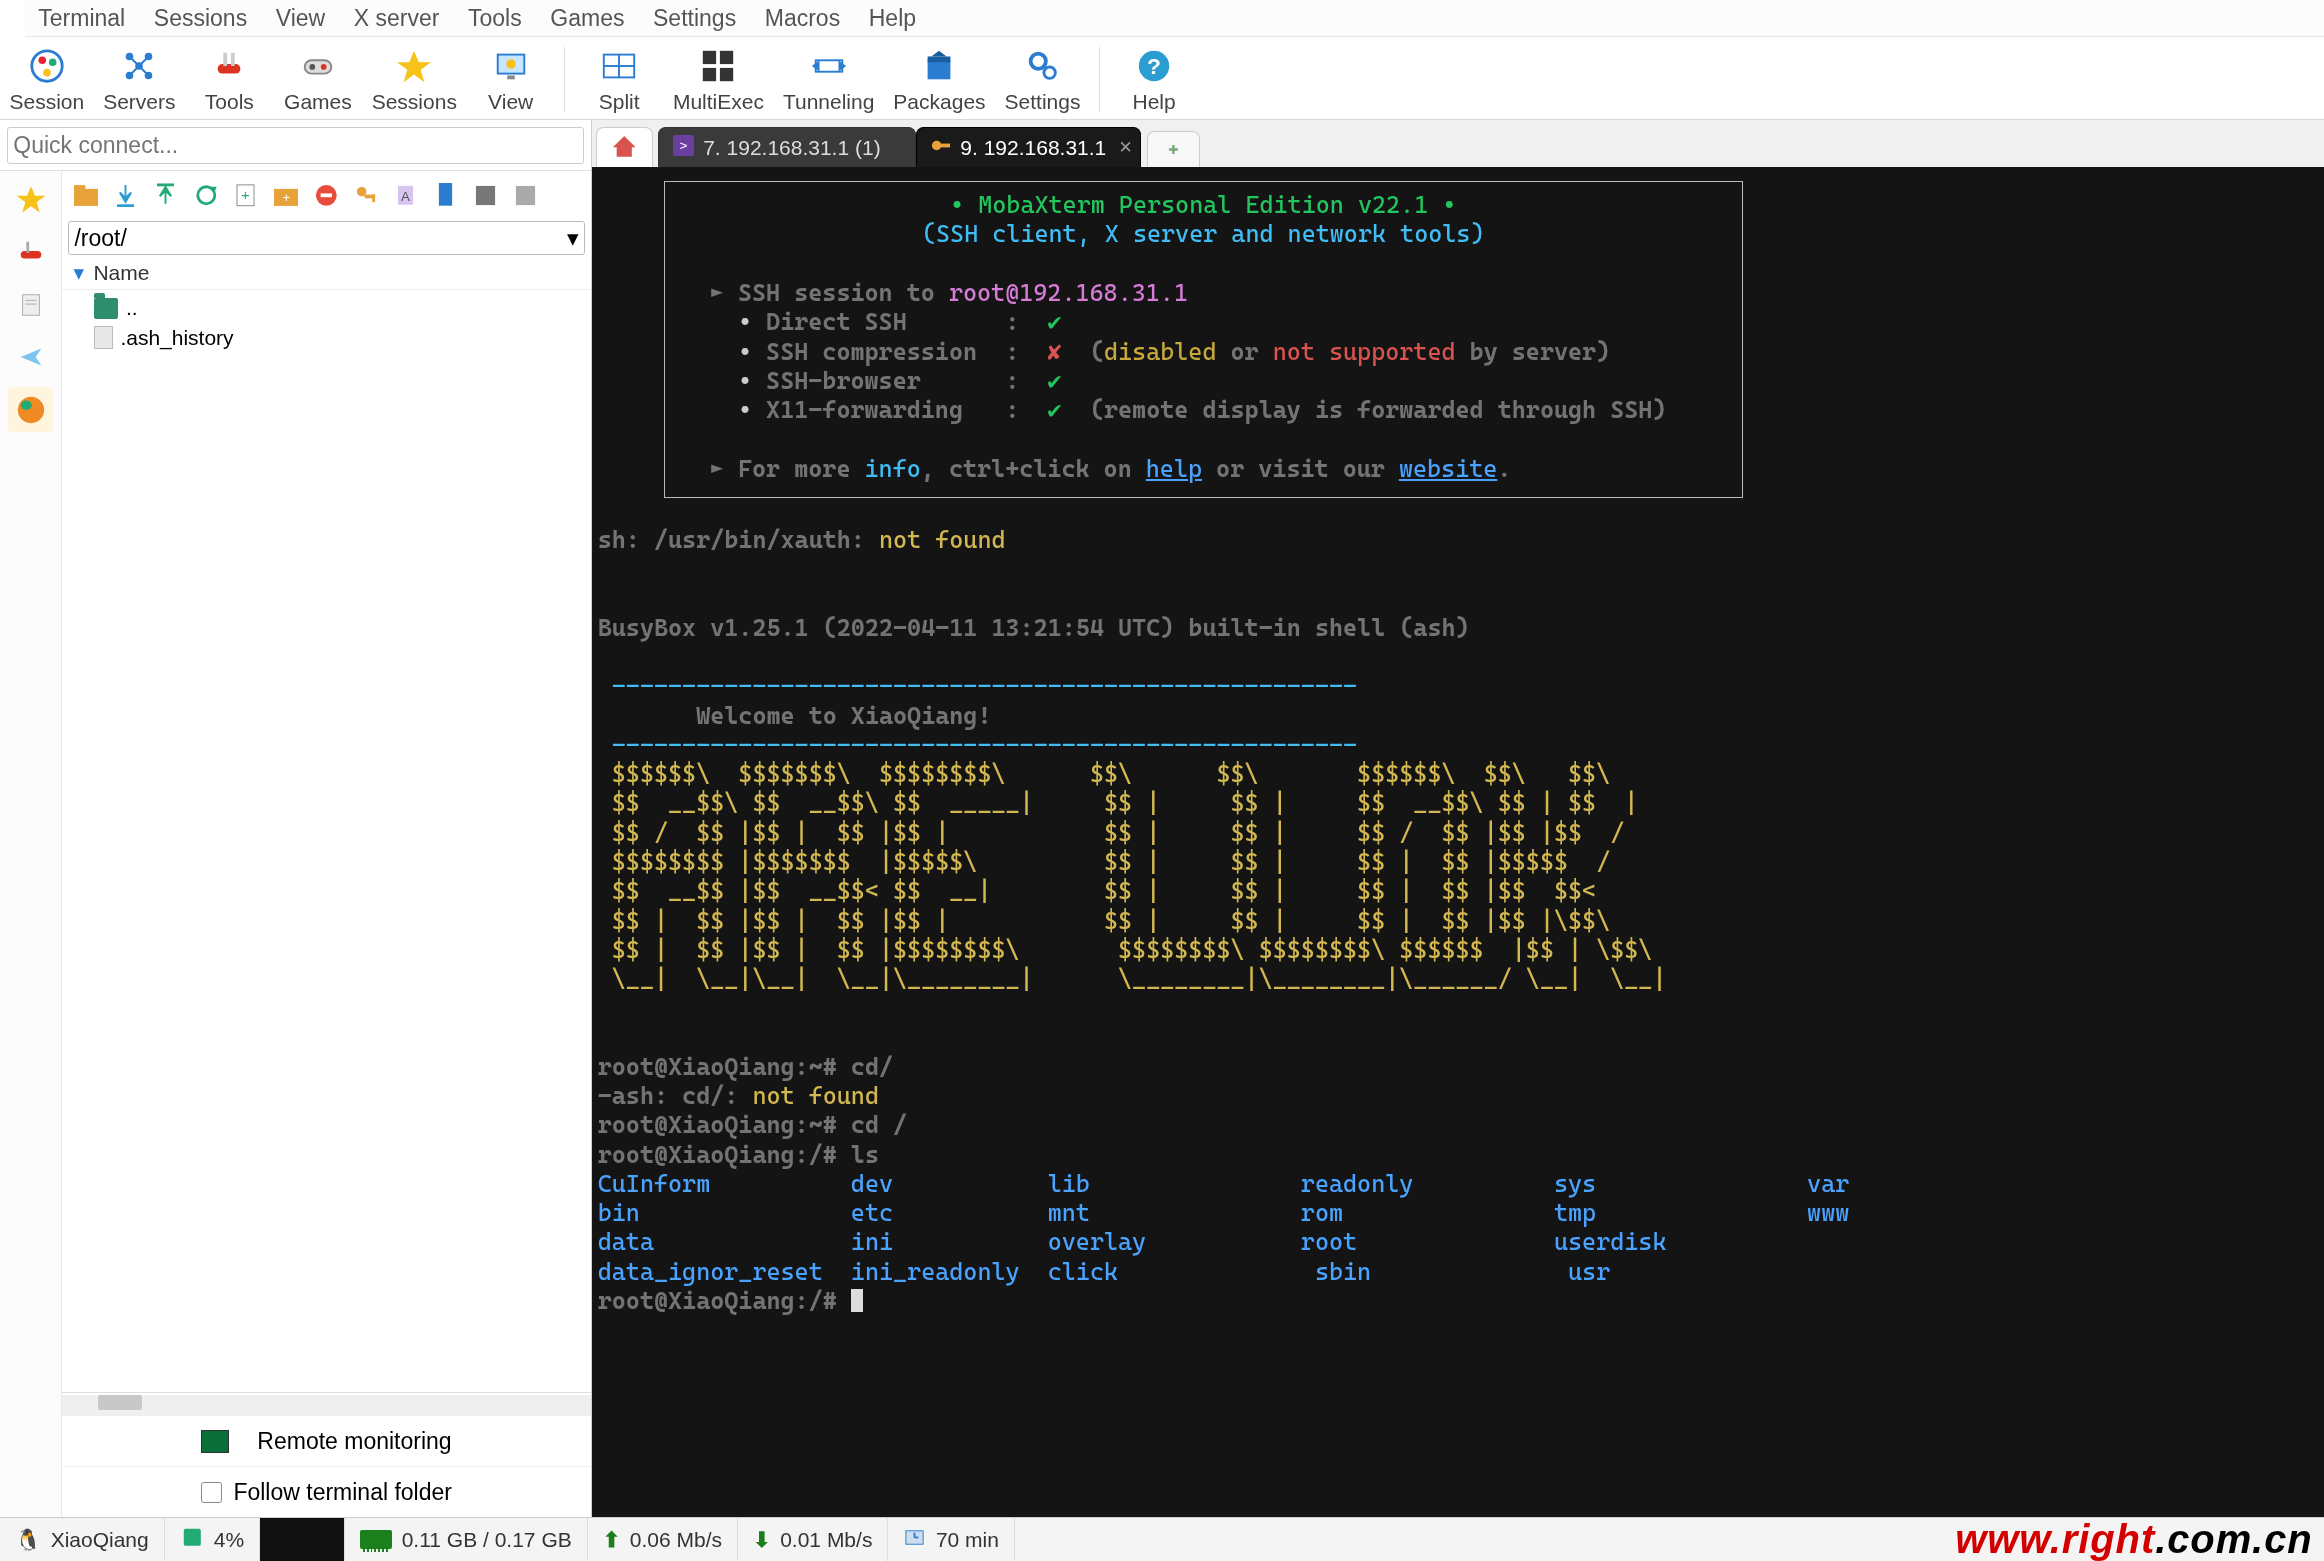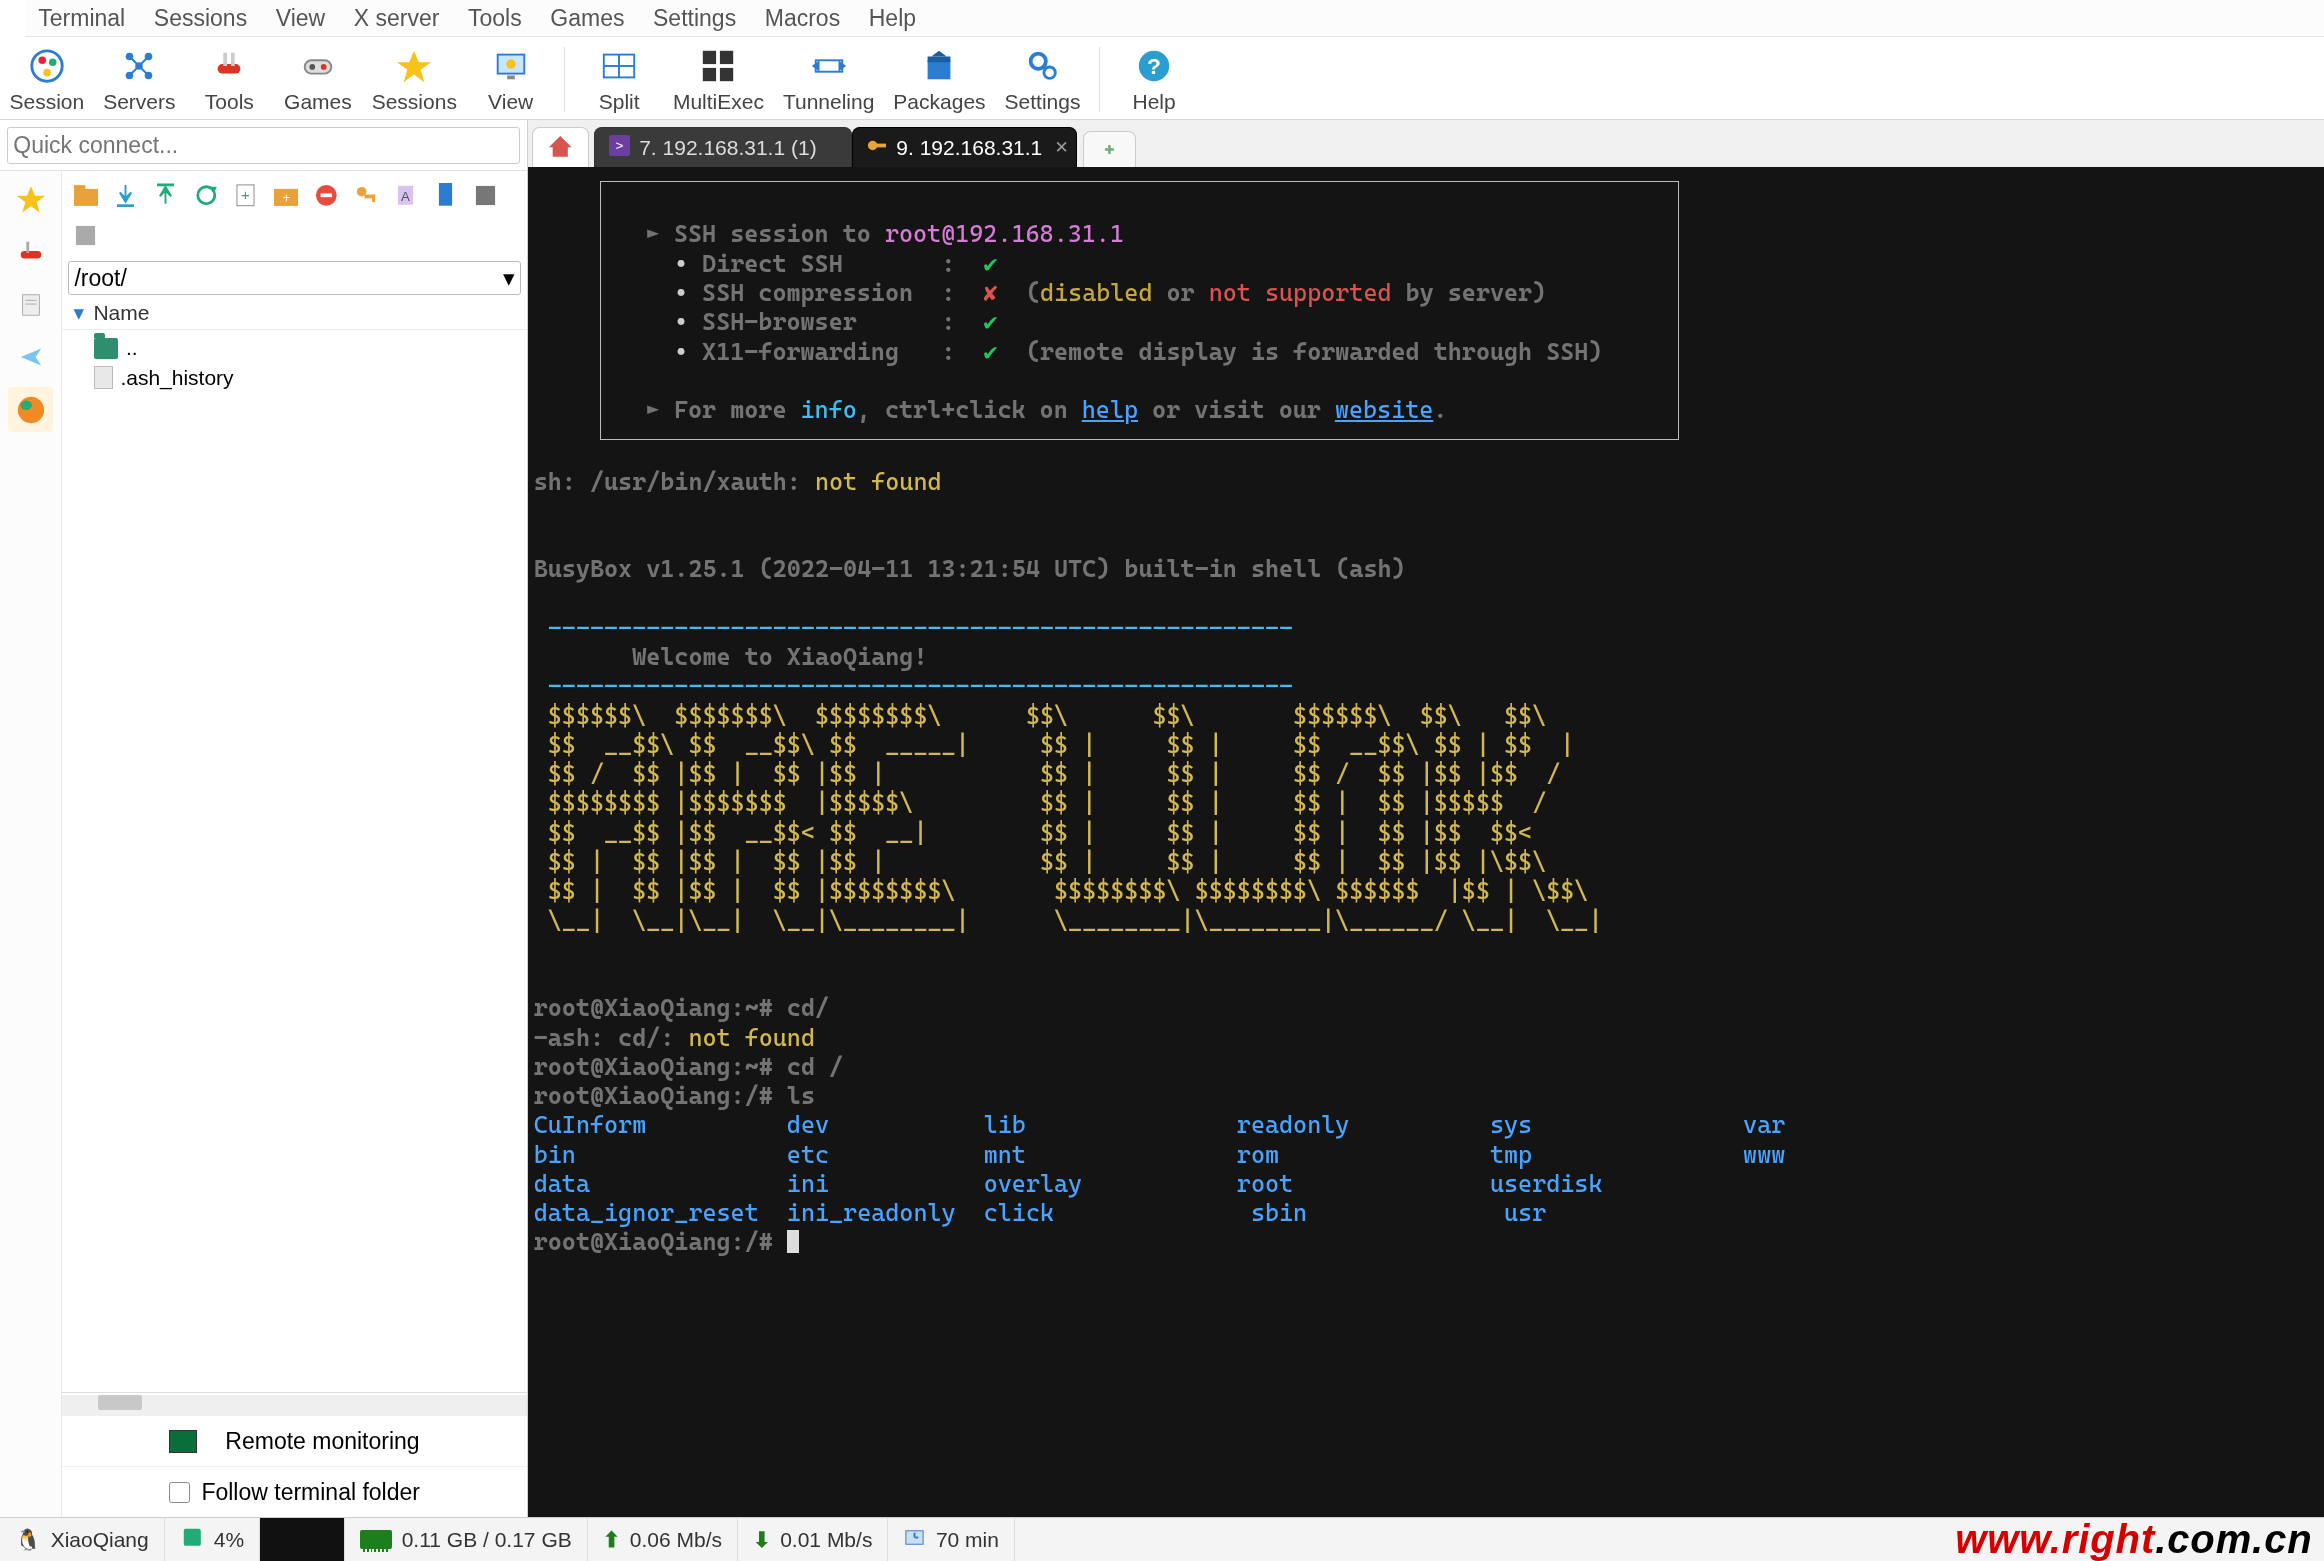--- a/index.html
+++ b/index.html
@@ -11,21 +11,21 @@
 
 
 .toolbar { display: flex; background: #fff; padding: 5.7px 3.8px 3.8px 3.8px; gap: 7.6px; border-bottom: 0.9px solid #d8d8d8; }
 .tool-btn { display: flex; flex-direction: column; align-items: center; gap: 2.8px; min-width: 81px; padding: 1.9px 5.7px 1.9px 5.7px; cursor: pointer; }
 .tool-btn .ticon { width: 42px; height: 42px; display: flex; align-items: center; justify-content: center; }
 .tool-btn .tlabel { font-size: 21px; color: #444; }
 .toolbar .sep { width: 0.9px; background: #e0e0e0; margin: 3.8px 5.7px; }
 
 
 .main { flex: 1; display: flex; min-height: 0; }
-.left-col { width: 528px; display: flex; flex-direction: column; border-right: 0.9px solid #d0d0d0; background: #fff; }
+.left-col { width: 592px; display: flex; flex-direction: column; border-right: 0.9px solid #d0d0d0; background: #fff; }
 .right-col { flex: 1; display: flex; flex-direction: column; min-width: 0; background: #fff; }
 
 
 .quick-connect { padding: 6.6px; border-bottom: 0.9px solid #e0e0e0; }
 .quick-connect input { width: 100%; font-size: 23px; padding: 3.8px 5.7px; border: 0.9px solid #ccc; border-radius: 2.8px; color: #888; }
 
 
 .sidebar-body { flex: 1; display: flex; min-height: 0; }
 .vtab-strip { width: 62px; background: #fcfcfc; display: flex; flex-direction: column; align-items: center; padding-top: 5.7px; gap: 7.6px; border-right: 0.9px solid #e8e8e8; }
 .vtab { width: 45px; height: 45px; display: flex; align-items: center; justify-content: center; cursor: pointer; border-radius: 3.8px; }
@@ -395,21 +395,22 @@
               <rect x="11" y="9" width="10" height="4" fill="#e8a23a"></rect>
             </svg></span>
         <span>9. 192.168.31.1</span>
         <span class="close-x">✕</span>
       </div>
       <div class="new-tab">
         <span>✚</span>
       </div>
     </div>
 
-    <div class="terminal"><div class="box">
+    <div class="terminal"><div class="box"><div style="text-align:center"><span class="c-green">• </span><span class="c-green">MobaXterm Personal Edition v22.1</span><span class="c-green"> •</span>
+<span class="c-cyan">(SSH client, X server and network tools)</span></div>
   <span class="c-dim">► SSH session to </span><span class="c-mag">root@192.168.31.1</span>
     • <span class="c-dim">Direct SSH       :  </span><span class="c-green">✔</span>
     • <span class="c-dim">SSH compression  :  </span><span class="c-red">✘</span><span class="c-dim">  (</span><span class="c-yel">disabled</span><span class="c-dim"> or </span><span class="c-red">not supported</span><span class="c-dim"> by server)</span>
     • <span class="c-dim">SSH-browser      :  </span><span class="c-green">✔</span>
     • <span class="c-dim">X11-forwarding   :  </span><span class="c-green">✔</span><span class="c-dim">  (remote display is forwarded through SSH)</span>
 
   <span class="c-dim">► For more </span><span class="c-cyan">info</span><span class="c-dim">, ctrl+click on </span><span class="c-link">help</span><span class="c-dim"> or visit our </span><span class="c-link">website</span><span class="c-dim">.</span></div><span class="c-dim">sh: /usr/bin/xauth: </span><span class="c-lyel">not found</span>
 
 
 <span class="c-dim">BusyBox v1.25.1 (2022-04-11 13:21:54 UTC) built-in shell (ash)</span>

